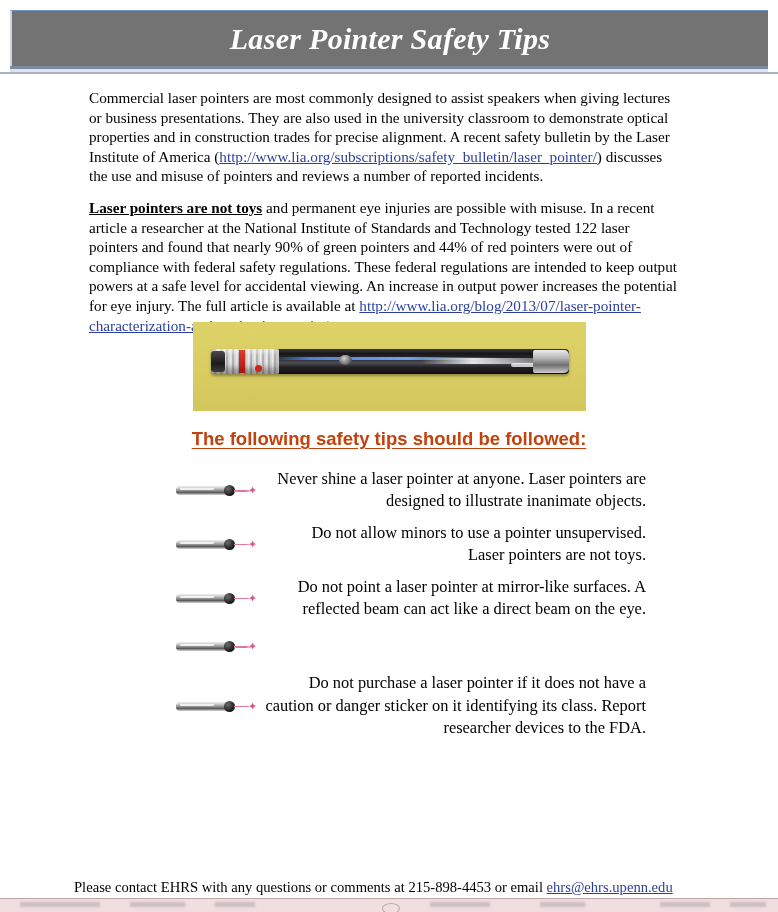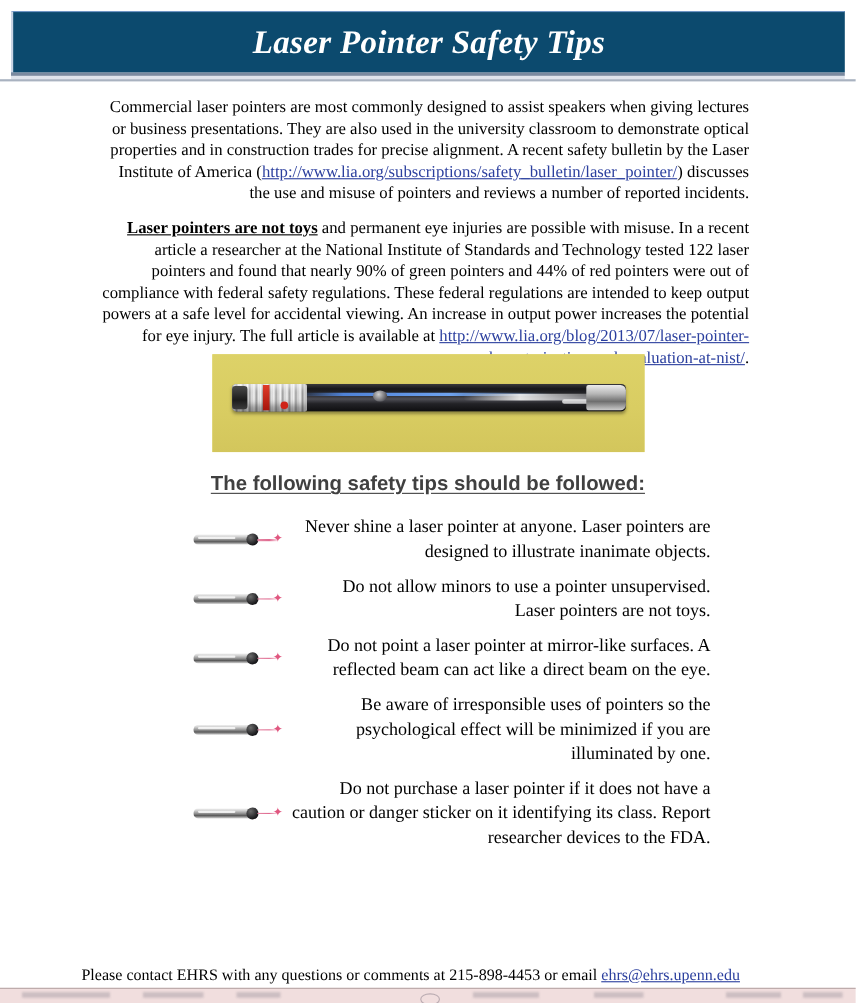--- a/index.html
+++ b/index.html
@@ -17,21 +17,21 @@
   }
 
   
   .header-wrap {
     position: absolute;
     left: 10px;
     top: 10px;
     width: 758px;
     height: 56px;
     box-sizing: border-box;
-    background: #0c4a6e;
+    background: #737373;
     border-left: 2px solid #c9d4e4;
     border-top: 1px solid #6f95c4;
     display: flex;
     align-items: center;
     justify-content: center;
     text-align: right;
   }
   .header-title {
     font-family: "Liberation Serif", "DejaVu Serif", serif;
     font-style: italic;
@@ -70,21 +70,21 @@
   .content {
     position: absolute;
     left: 89px;
     top: 88px;
     width: 592px;
   }
   p.para {
     margin: 0 0 12px 0;
     font-size: 15.2px;
     line-height: 19.6px;
-    text-align: right;
+    text-align: left;
     font-family: Liberation Serif, serif;
   }
   a.link {
     color: #2b3f9e;
     text-decoration: underline;
   }
   .bold-underline {
     font-weight: bold;
     text-decoration: underline;
   }
@@ -204,21 +204,21 @@
   
   .red-heading {
     position: absolute;
     left: 0px;
     top: 428px;
     width: 778px;
     text-align: center;
     font-family: "Liberation Sans", "DejaVu Sans", sans-serif;
     font-weight: bold;
     font-size: 18.5px;
-    color: #404040;
+    color: #c2410c;
   }
   .red-heading span {
     text-decoration: underline;
     text-underline-offset: 3px;
   }
 
   
   .tips {
     position: absolute;
     left: 176px;
@@ -395,21 +395,20 @@
     <div class="tip-text">Do not point a laser pointer at mirror-like surfaces. A reflected beam can act like a direct beam on the eye.</div>
   </div>
 
   <div class="tip">
     <div class="tip-bullet">
       <div class="bullet-body"></div>
       <div class="bullet-tip"></div>
       <div class="bullet-beam"></div>
       <div class="bullet-spark">✦</div>
     </div>
-    <div class="tip-text">Be aware of irresponsible uses of pointers so the psychological effect will be minimized if you are illuminated by one.</div>
   </div>
 
   <div class="tip">
     <div class="tip-bullet">
       <div class="bullet-body"></div>
       <div class="bullet-tip"></div>
       <div class="bullet-beam"></div>
       <div class="bullet-spark">✦</div>
     </div>
     <div class="tip-text">Do not purchase a laser pointer if it does not have a caution or danger sticker on it identifying its class. Report researcher devices to the FDA.</div>

